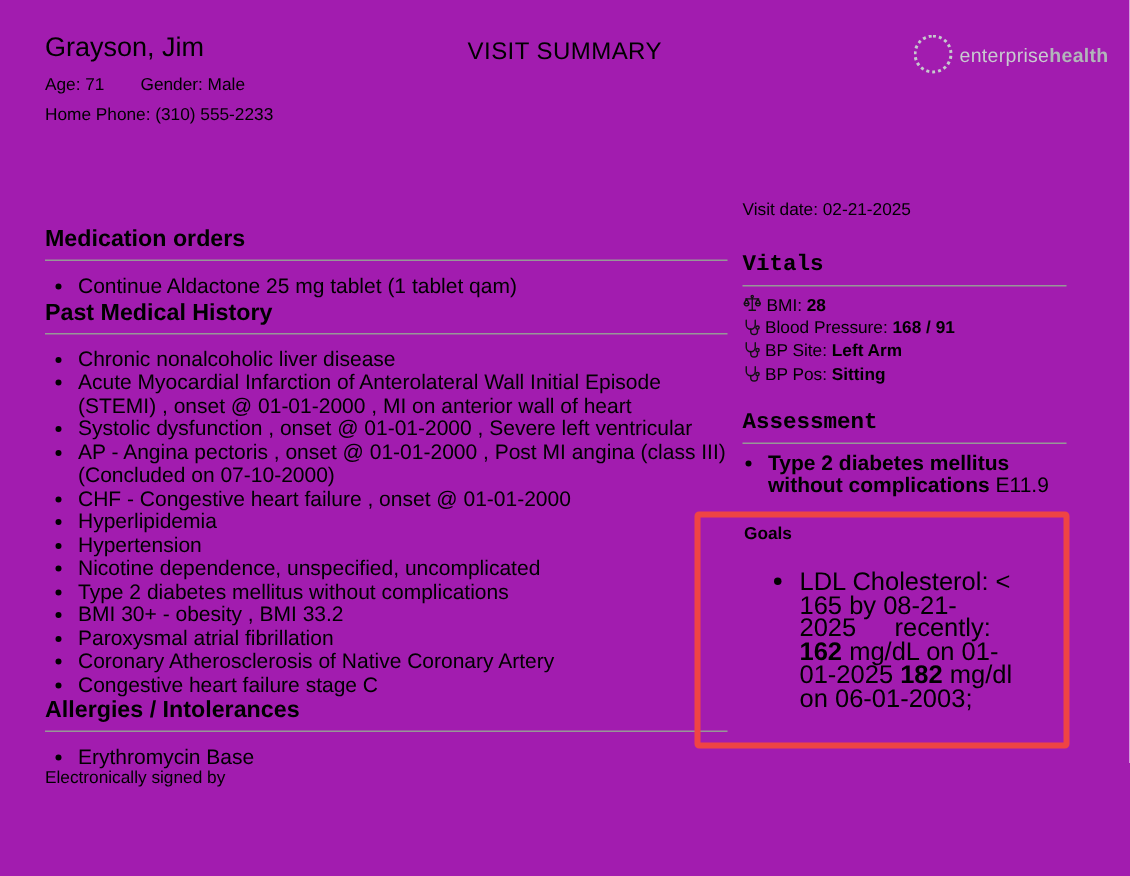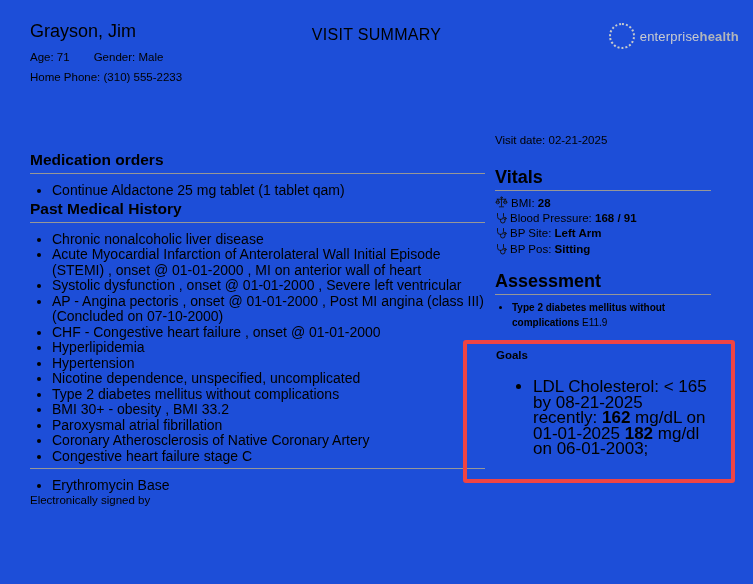--- a/index.html
+++ b/index.html
@@ -1,55 +1,55 @@
 <!DOCTYPE html>
 <html><head>
 <meta charset="utf-8">
 <style>
   html,body { margin:0; padding:0; background:#fff; }
   .page {
-    position:relative; width:753px; height:584px; background:#1d4ed8;
+    position:relative; width:753px; height:584px; background:#a21caf;
     font-family:"Liberation Sans","DejaVu Sans",sans-serif; color:#000;
     overflow:hidden;
   }
   
   .patient-name { position:absolute; left:30px; top:21px; font-size:18px; font-weight:400; }
   .doc-title { position:absolute; left:0; right:0; top:26px; text-align:center; font-size:16px; letter-spacing:.3px; }
   .logo { position:absolute; right:14px; top:23px; display:flex; align-items:center; gap:5px; }
   .logo-circle { width:22px; height:22px; border:2px dotted #c6cacd; border-radius:50%; }
   .logo-text { font-size:13px; color:#c9ccd0; letter-spacing:.2px; }
   .logo-text .lt2 { color:#b2b6ba; font-weight:700; }
   .patient-info { position:absolute; left:30px; top:47px; width:272px; font-size:11.5px; line-height:20px; }
   .patient-info .age { display:inline-block; margin-right:24px; }
 
   
   .left-col { position:absolute; left:30px; top:150px; width:455px; }
   .right-col { position:absolute; left:495px; top:133px; width:216px; }
 
   h2.section { font-size:15.5px; font-weight:700; margin:0; line-height:19px; }
-  h3.section { font-size:18px; font-weight:700; margin:0; line-height:18px; }
+  h3.section { font-size:15px; font-weight:700; margin:0; line-height:18px;font-family:Liberation Mono, monospace; }
   .mt { margin-top:16px; }
   .rule { border:0; border-top:1.5px solid #979797; margin:4px 0 0 0; }
 
   ul.bullets { margin:9px 0 0 0; padding:0 0 0 22px; font-size:14px; line-height:15.5px; }
   ul.bullets li { margin:0; padding:0; }
 
   .signed { font-size:11.5px; }
 
   .visit-date { font-size:11.5px; line-height:15px; }
   .vitals-rows { margin-top:5px; font-size:11.5px; line-height:15.2px; }
   .vitals-row { white-space:nowrap; }
   .vitals-row svg { vertical-align:-2px; margin-right:3px; }
   .b { font-weight:700; }
 
-  ul.assess { margin:5px 0 0 0; padding:0 0 0 17px; font-size:10px; line-height:15.5px; }
+  ul.assess { margin:5px 0 0 0; padding:0 0 0 17px; font-size:14px; line-height:15.5px; }
   ul.assess li { margin:0; }
 
   .goals-box {
-    box-sizing:border-box; margin:9px 0 0 -32px; width:272px;
+    box-sizing:border-box; margin:9px 0 0 -32px; width:250px;
     border:4px solid #ef4444; border-radius:3px;
     padding:4px 8px 6px 29px;
   }
   .goals-heading { font-size:11.5px; font-weight:700; line-height:15.5px; }
   ul.goals { margin:16px; padding:0 0 0 21px; font-size:17px; line-height:15.5px; }
 </style>
 </head>
 <body>
 
 <div class="page">
@@ -85,20 +85,21 @@
       <li>Hyperlipidemia</li>
       <li>Hypertension</li>
       <li>Nicotine dependence, unspecified, uncomplicated</li>
       <li>Type 2 diabetes mellitus without complications</li>
       <li>BMI 30+ - obesity , BMI 33.2</li>
       <li>Paroxysmal atrial fibrillation</li>
       <li>Coronary Atherosclerosis of Native Coronary Artery</li>
       <li>Congestive heart failure stage C</li>
     </ul>
 
+    <h2 class="section mt">Allergies / Intolerances</h2>
     <hr class="rule">
     <ul class="bullets">
       <li>Erythromycin Base</li>
     </ul>
 
     <div class="signed">Electronically signed by</div>
   </div>
 
   <div class="right-col">
 

